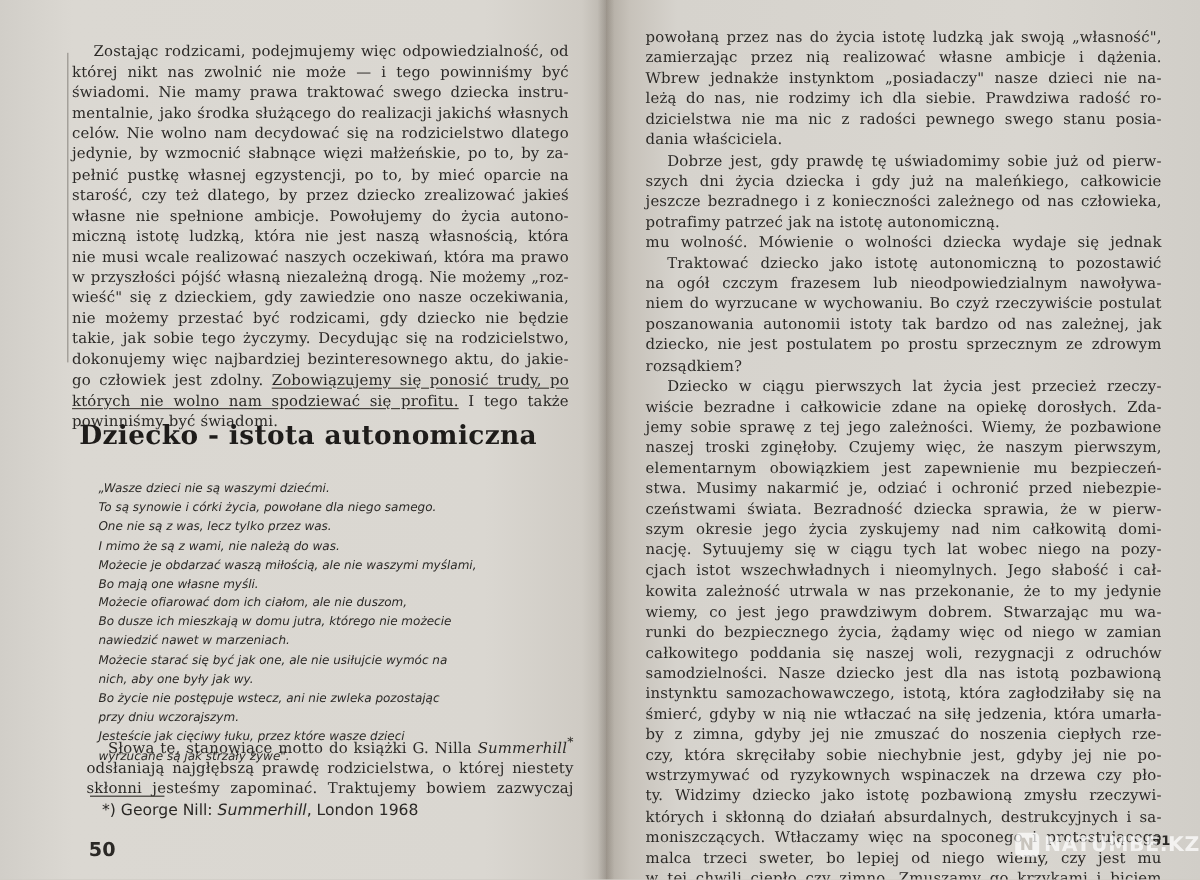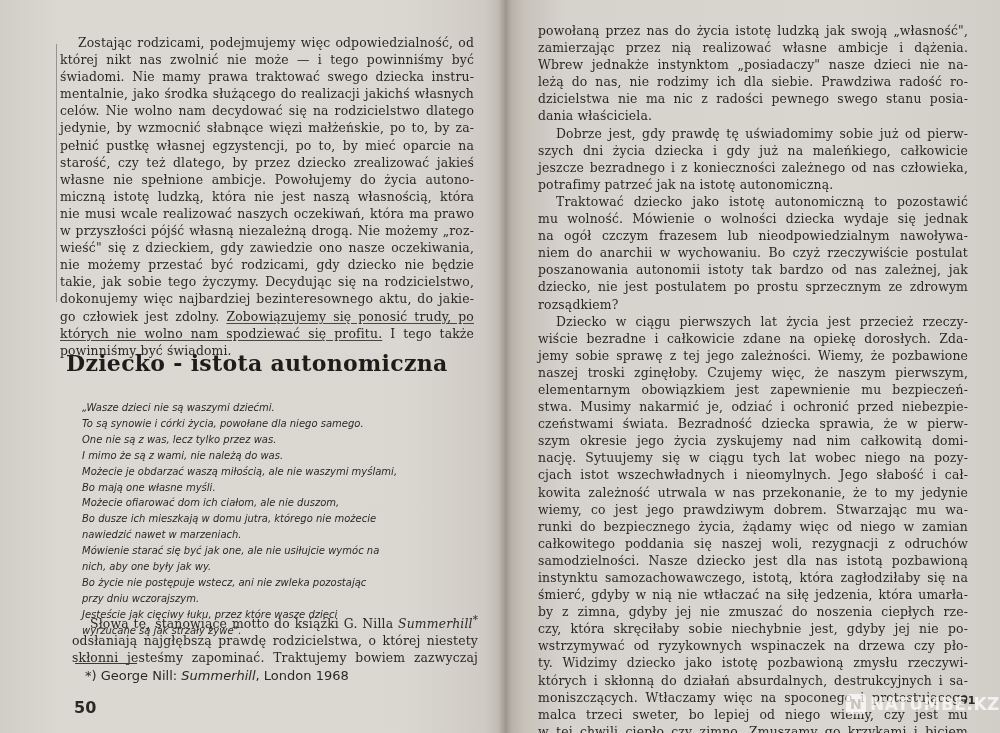--- a/index.html
+++ b/index.html
@@ -85,21 +85,21 @@
     <div class="poem" id="poem">
         <span class="line">„Wasze dzieci nie są waszymi dziećmi.</span>
         <span class="line">To są synowie i córki życia, powołane dla niego samego.</span>
         <span class="line">One nie są z was, lecz tylko przez was.</span>
         <span class="line">I mimo że są z wami, nie należą do was.</span>
         <span class="line">Możecie je obdarzać waszą miłością, ale nie waszymi myślami,</span>
         <span class="line">Bo mają one własne myśli.</span>
         <span class="line">Możecie ofiarować dom ich ciałom, ale nie duszom,</span>
         <span class="line">Bo dusze ich mieszkają w domu jutra, którego nie możecie</span>
         <span class="line">nawiedzić nawet w marzeniach.</span>
-        <span class="line">Mówienie starać się być jak one, ale nie usiłujcie wymóc na</span>
+        <span class="line">Możecie starać się być jak one, ale nie usiłujcie wymóc na</span>
         <span class="line">nich, aby one były jak wy.</span>
         <span class="line">Bo życie nie postępuje wstecz, ani nie zwleka pozostając</span>
         <span class="line">przy dniu wczorajszym.</span>
         <span class="line">Jesteście jak cięciwy łuku, przez które wasze dzieci</span>
         <span class="line">wyrzucane są jak strzały żywe".</span>
       </div>
 
     <div class="left-after text">
       <span class="line indent"><span>Słowa te, stanowiące motto do książki G. Nilla</span> <i>Summerhill</i><sup>*</sup></span>
       <span class="line">odsłaniają najgłębszą prawdę rodzicielstwa, o której niestety</span>
@@ -122,24 +122,24 @@
       <span class="line">powołaną przez nas do życia istotę ludzką jak swoją „własność",</span>
       <span class="line">zamierzając przez nią realizować własne ambicje i dążenia.</span>
       <span class="line">Wbrew jednakże instynktom „posiadaczy" nasze dzieci nie na-</span>
       <span class="line">leżą do nas, nie rodzimy ich dla siebie. Prawdziwa radość ro-</span>
       <span class="line">dzicielstwa nie ma nic z radości pewnego swego stanu posia-</span>
       <span class="line last">dania właściciela.</span>
       <span class="line indent">Dobrze jest, gdy prawdę tę uświadomimy sobie już od pierw-</span>
       <span class="line">szych dni życia dziecka i gdy już na maleńkiego, całkowicie</span>
       <span class="line">jeszcze bezradnego i z konieczności zależnego od nas człowieka,</span>
       <span class="line last">potrafimy patrzeć jak na istotę autonomiczną.</span>
+      <span class="line">mu wolność. Mówienie o wolności dziecka wydaje się jednak</span>
       <span class="line indent">Traktować dziecko jako istotę autonomiczną to pozostawić</span>
-      <span class="line">mu wolność. Mówienie o wolności dziecka wydaje się jednak</span>
       <span class="line">na ogół czczym frazesem lub nieodpowiedzialnym nawoływa-</span>
-      <span class="line">niem do anarchii w wychowaniu. Bo czyż rzeczywiście postulat</span>
+      <span class="line">niem do wyrzucane w wychowaniu. Bo czyż rzeczywiście postulat</span>
       <span class="line">poszanowania autonomii istoty tak bardzo od nas zależnej, jak</span>
       <span class="line">dziecko, nie jest postulatem po prostu sprzecznym ze zdrowym</span>
       <span class="line last">rozsądkiem?</span>
       <span class="line indent">Dziecko w ciągu pierwszych lat życia jest przecież rzeczy-</span>
       <span class="line">wiście bezradne i całkowicie zdane na opiekę dorosłych. Zda-</span>
       <span class="line">jemy sobie sprawę z tej jego zależności. Wiemy, że pozbawione</span>
       <span class="line">naszej troski zginęłoby. Czujemy więc, że naszym pierwszym,</span>
       <span class="line">elementarnym obowiązkiem jest zapewnienie mu bezpieczeń-</span>
       <span class="line">stwa. Musimy nakarmić je, odziać i ochronić przed niebezpie-</span>
       <span class="line">czeństwami świata. Bezradność dziecka sprawia, że w pierw-</span>

